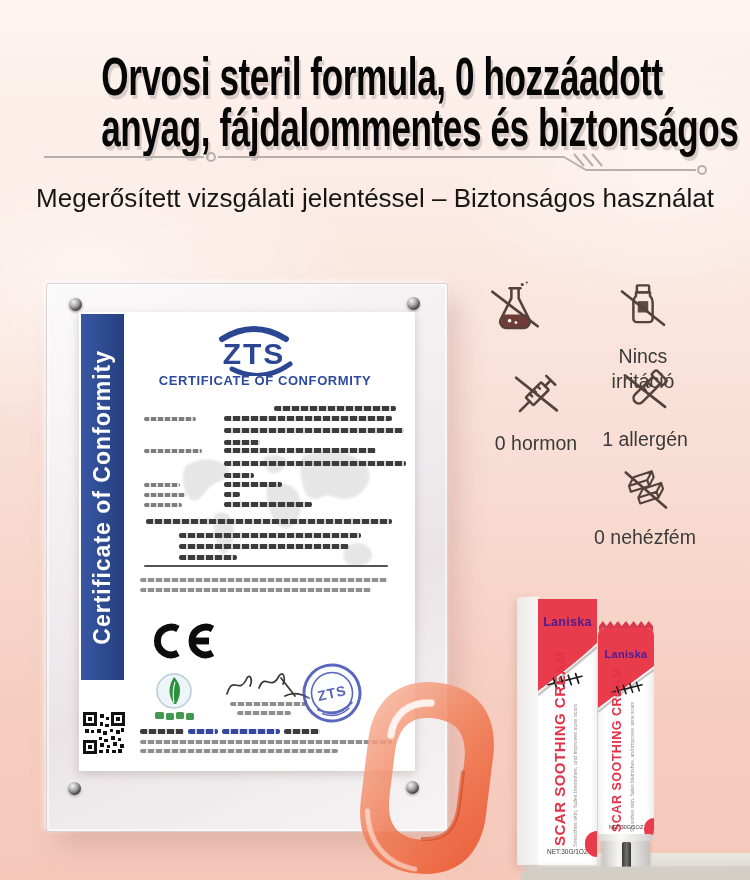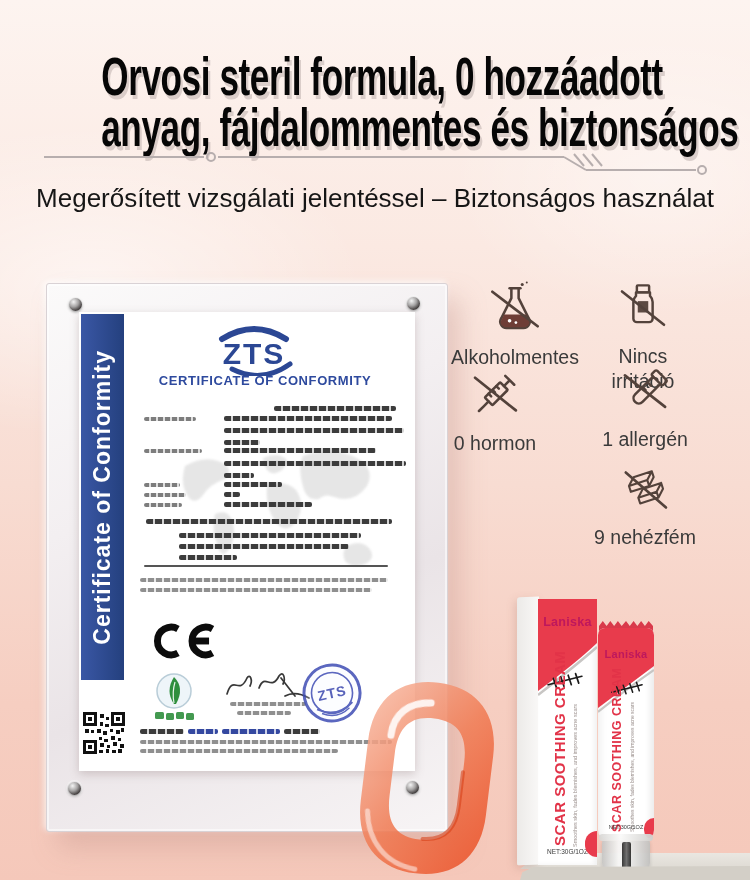--- a/index.html
+++ b/index.html
@@ -58,21 +58,21 @@
     clip-path:polygon(0 100%,1% 45%,6% 8%,100% 0,100% 100%);}
   .box-side{position:absolute;left:517px;top:597px;width:22px;height:268px;border-radius:3px 0 0 2px;
     background:linear-gradient(90deg,#eceae8,#f9f8f7);transform:skewY(-2deg);box-shadow:-2px 3px 8px rgba(160,110,100,.25);}
   .box-front{position:absolute;left:538px;top:599px;width:59px;height:266px;background:#fff;
     box-shadow:inset -3px 0 5px rgba(0,0,0,.06);}
   .tube{position:absolute;left:598px;top:620px;width:56px;height:252px;}
   .tube-body{position:absolute;left:0;top:8px;width:56px;height:212px;background:#fff;
     border-radius:7px 7px 10px 10px;box-shadow:inset -4px 0 6px rgba(0,0,0,.08),inset 4px 0 6px rgba(0,0,0,.05);overflow:hidden;}
   .crimp{position:absolute;left:1px;top:0;width:54px;height:11px;background:#d8united?;}
   .crimp{background:#d93a4b;clip-path:polygon(0 100%,0 55%,7% 10%,14% 55%,21% 10%,28% 55%,35% 10%,42% 55%,50% 10%,57% 55%,64% 10%,71% 55%,78% 10%,85% 55%,92% 10%,100% 55%,100% 100%);}
-  .brand{position:absolute;width:100%;text-align:center;color:#be185d;font-weight:700;letter-spacing:.3px;}
+  .brand{position:absolute;width:100%;text-align:center;color:#4c1d95;font-weight:700;letter-spacing:.3px;}
   .vname{position:absolute;writing-mode:vertical-rl;transform:rotate(180deg);
     color:#e23348;font-weight:700;white-space:nowrap;letter-spacing:.5px;}
   .vtag{position:absolute;writing-mode:vertical-rl;transform:rotate(180deg);
     color:#9a8f8c;white-space:nowrap;}
   .net{position:absolute;width:100%;text-align:center;color:#3a3a3a;}
   .wedge{position:absolute;background:#e83b4c;}
   .cap{position:absolute;left:4px;top:218px;width:48px;height:34px;border-radius:5px 5px 9px 9px;
     background:linear-gradient(90deg,#c7c6c4,#f7f7f6 35%,#ebebea 58%,#c2c1bf);opacity:.95;
     box-shadow:0 2px 4px rgba(0,0,0,.15);}
   .cap::before{content:"";position:absolute;left:-3px;top:-4px;width:54px;height:7px;border-radius:4px;
@@ -257,36 +257,35 @@
         <path d="M26,9 h12"></path>
         <path d="M28,9 v11 L17,42 a7,7 0 0,0 6,11 h18 a7,7 0 0,0 6,-11 L36,20 V9"></path>
       </g>
       <path d="M20,38 L44,38 L48,46 A6,6 0 0,1 42,52 H22 A6,6 0 0,1 16,46 Z" fill="#6e3d36"></path>
       <circle cx="26" cy="45" r="2" fill="#fff"></circle>
         <circle cx="33" cy="47" r="1.5" fill="#fff"></circle>
       <circle cx="40" cy="5" r="1.7" fill="#53423b"></circle>
         <circle cx="45" cy="2.7" r="1.1" fill="#53423b"></circle>
       <path d="M7,13 L57,51" stroke="#53423b" stroke-width="3" stroke-linecap="round"></path>
     </svg>
-    <div class="f-label">Alkoholmentes</div>
   </div>
 
   <div class="feature" style="left:588px;top:281px;width:110px">
     <svg width="56" height="56" viewBox="0 0 64 64">
       <g stroke="#53423b" stroke-width="2.8" fill="none" stroke-linecap="round" stroke-linejoin="round">
         <rect x="25" y="5" width="14" height="8" rx="1"></rect>
         <path d="M24,13 h16 v4 q3,3 3,7 v19 a4,4 0 0,1 -4,4 h-14 a4,4 0 0,1 -4,-4 v-19 q0,-4 3,-7 z"></path>
       </g>
       <rect x="26" y="23" width="12" height="13" fill="#5d4a42"></rect>
       <path d="M8,12 L56,50" stroke="#53423b" stroke-width="3" stroke-linecap="round"></path>
     </svg>
     <div class="f-label">Nincs irritáció</div>
   </div>
 
-  <div class="feature" style="left:427px;top:366px;width:136px">
+  <div class="feature" style="left:468px;top:366px;width:136px">
     <svg width="58" height="58" viewBox="0 0 64 64">
       <g transform="rotate(-45 32 32)" stroke="#53423b" stroke-width="2.8" fill="none" stroke-linecap="round" stroke-linejoin="round">
         <rect x="22" y="26" width="24" height="12" rx="1"></rect>
         <path d="M46,32 h9 M55,25 v14 M14,32 h8 M7,32 h7"></path>
         <path d="M28,26 v4 M34,26 v4 M40,26 v4"></path>
       </g>
       <path d="M10,13 L55,49" stroke="#53423b" stroke-width="3" stroke-linecap="round"></path>
     </svg>
     <div class="f-label">0 hormon</div>
   </div>
@@ -305,21 +304,21 @@
 
 
   <div class="feature" style="left:580px;top:462px;width:130px">
     <svg width="56" height="56" viewBox="0 0 64 64">
       <g transform="rotate(-18 32 32)" stroke="#53423b" stroke-width="2.4" fill="none" stroke-linecap="round" stroke-linejoin="round">
         <path d="M16,22 L24,14 L46,14 L38,22 Z M16,22 H38 V29 H16 Z M38,29 V22 L46,14 V21 Z"></path>
         <path d="M22,38 L30,30 L52,30 L44,38 Z M22,38 H44 V45 H22 Z M44,45 V38 L52,30 V37 Z"></path>
       </g>
       <path d="M10,12 L56,52" stroke="#53423b" stroke-width="3" stroke-linecap="round"></path>
     </svg>
-    <div class="f-label">9 nehézfém</div>
+    <div class="f-label">0 nehézfém</div>
   </div>
 
   <svg class="ring" width="142" height="200" viewBox="0 0 142 200">
     <defs>
       <linearGradient id="rg" x1="0" y1="0" x2="1" y2="1">
         <stop offset="0" stop-color="#f8bca6"></stop>
         <stop offset=".5" stop-color="#f07a52"></stop>
         <stop offset="1" stop-color="#e94a20"></stop>
       </linearGradient>
       <filter id="soft">

